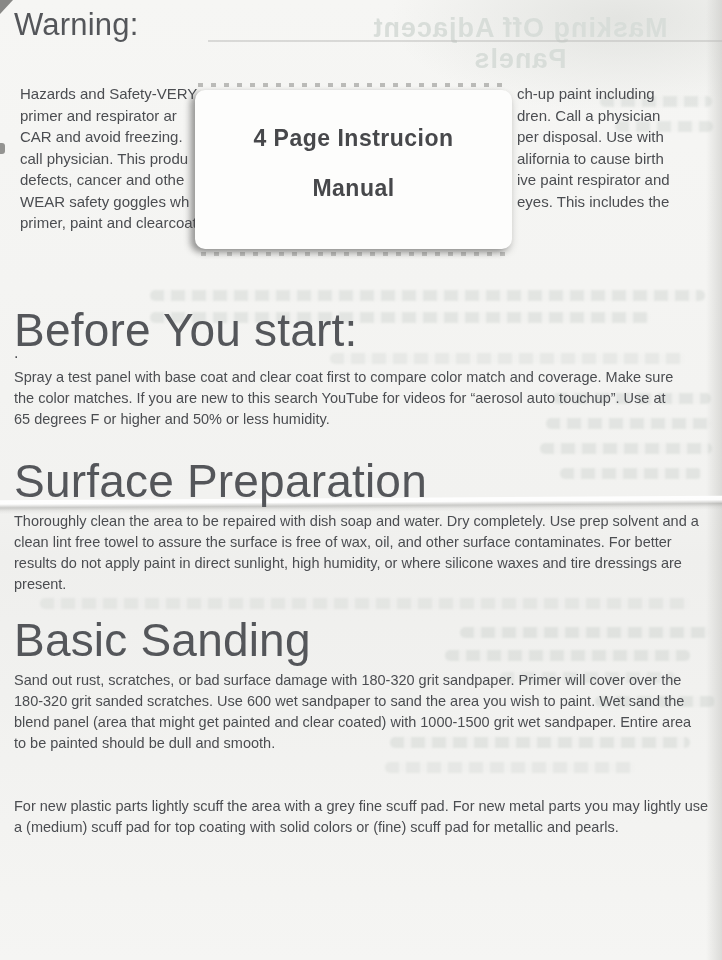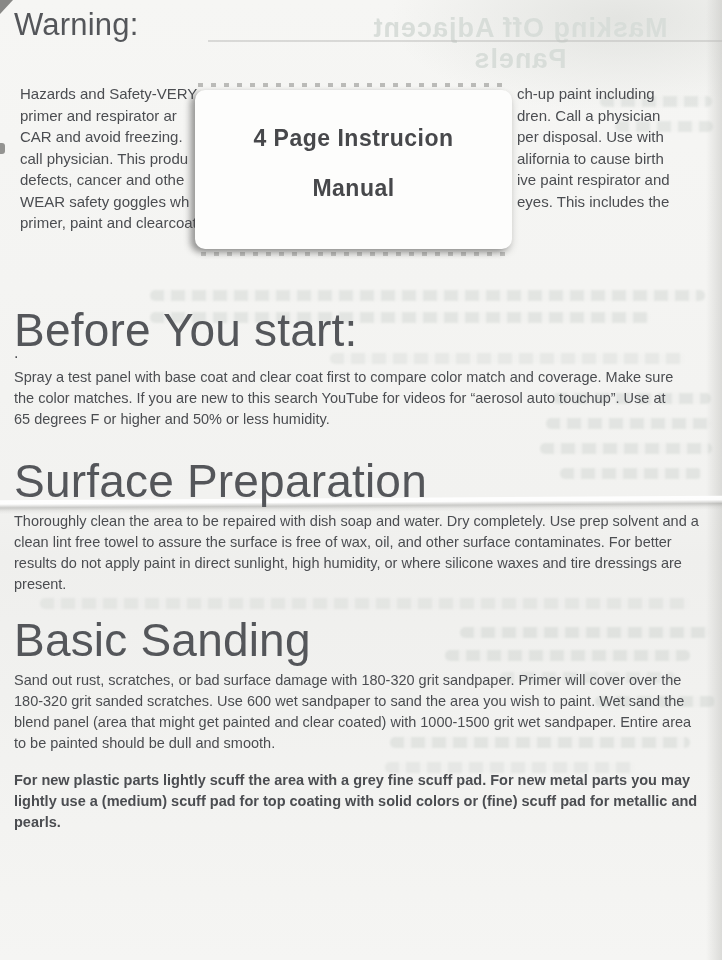--- a/index.html
+++ b/index.html
@@ -78,21 +78,21 @@
 
   .para {
     position: absolute; left: 14px;
     font-size: 14.5px; line-height: 21px;
     color: #4b4d51;
     z-index: 2;
   }
   #before-para  { top: 367px; width: 660px; }
   #surface-para { top: 511px; width: 690px; }
   #sanding-para1 { top: 670px; width: 680px; }
-  #sanding-para2 { top: 770px; width: 700px; font-weight: bold; }
+  #sanding-para2 { top: 796px; width: 700px; }
 
   .stray-dot {
     position: absolute; left: 14px; top: 344px;
     font-size: 16px; color: #4b4d51; z-index: 2;
   }
 
   
   .warning-para {
     position: absolute; left: 20px; top: 85px; width: 700px;
     font-size: 15px; color: #4b4d51;

